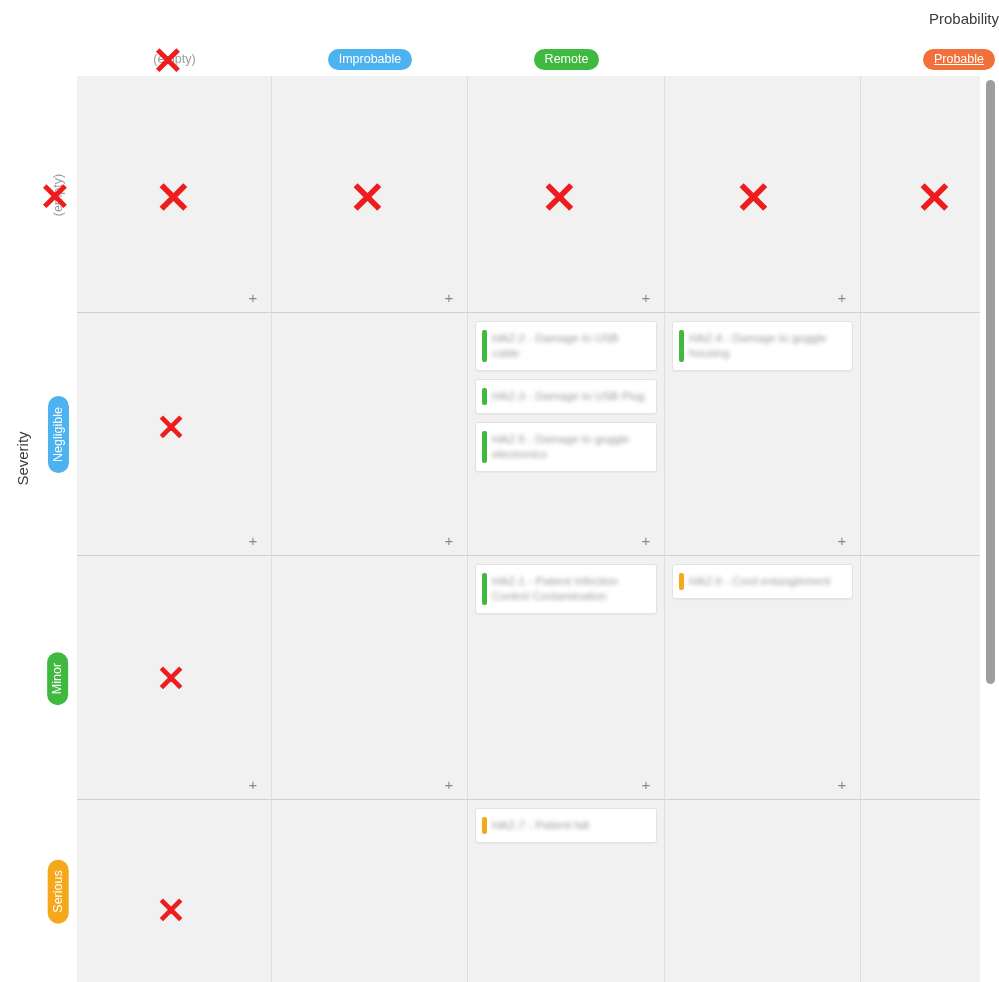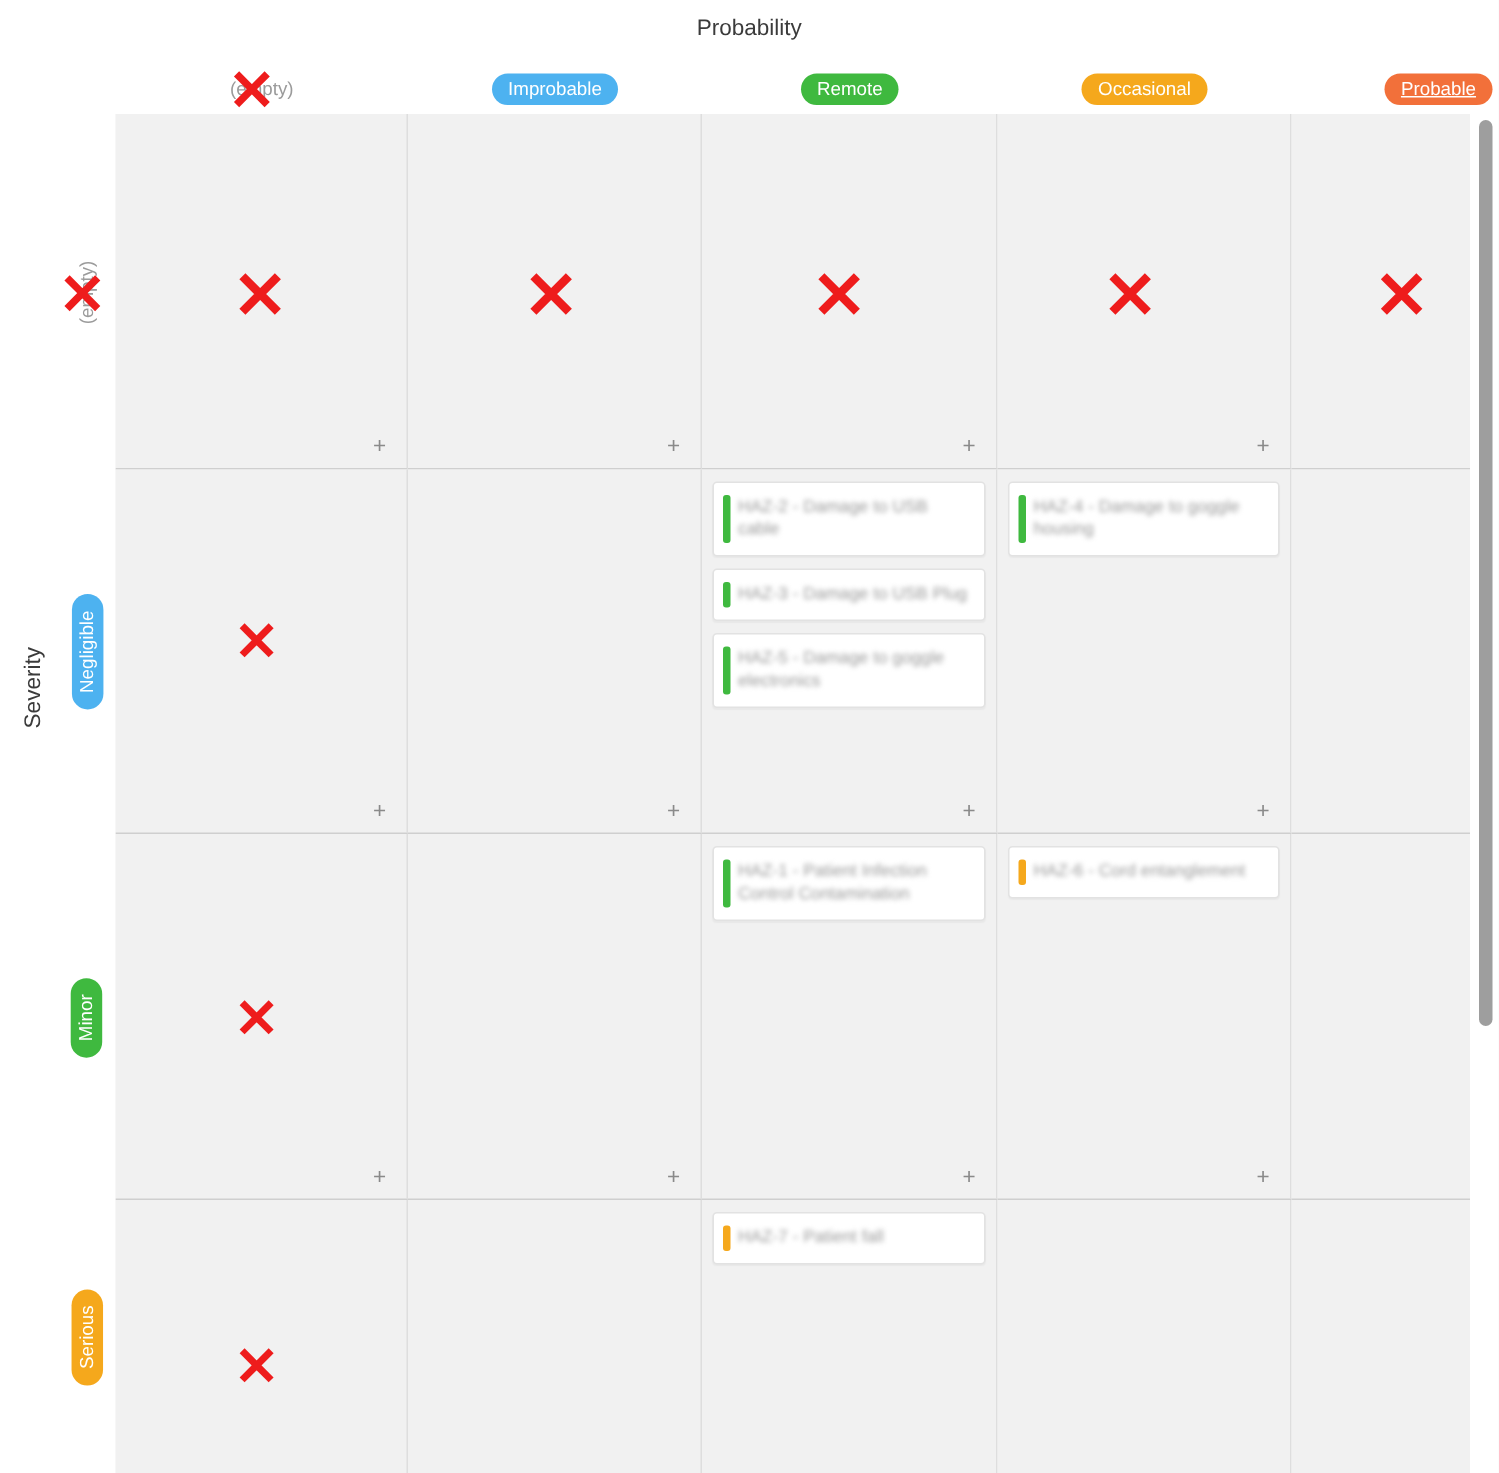--- a/index.html
+++ b/index.html
@@ -15,21 +15,21 @@
     color: #333333;
     overflow: hidden;
   }
 
   
   #probability-axis-title {
     position: absolute;
     left: 0;
     top: 10px;
     width: 999px;
-    text-align: center;
+    text-align: right;
     font-size: 15px;
     color: #3b3b3b;
   }
 
   
   #severity-axis-title {
     position: absolute;
     left: -18px;
     top: 450px;
     width: 80px;
@@ -200,23 +200,20 @@
 
 <div id="column-headers">
     <div class="col-header" style="left: 0px; width: 195px;">
       <span class="pill-empty">(empty)</span>
     </div>
     <div class="col-header" style="left: 195px; width: 196px;">
       <span class="pill" style="background: rgb(77, 178, 240);">Improbable</span>
     </div>
     <div class="col-header" style="left: 391px; width: 197px;">
       <span class="pill" style="background: rgb(63, 185, 63);">Remote</span>
-    </div>
-    <div class="col-header" style="left: 588px; width: 196px;">
-      <span class="pill" style="background: rgb(245, 168, 28);">Occasional</span>
     </div>
     <div class="col-header" style="left: 784px; width: 196px;">
       <span class="pill" style="background: rgb(242, 112, 58); text-decoration: underline;">Probable</span>
     </div>
   </div>
 
 <div id="row-headers">
     <div class="row-header" style="top: 0px; height: 237px;">
       <span class="vpill-empty">(empty)</span>
     </div>

